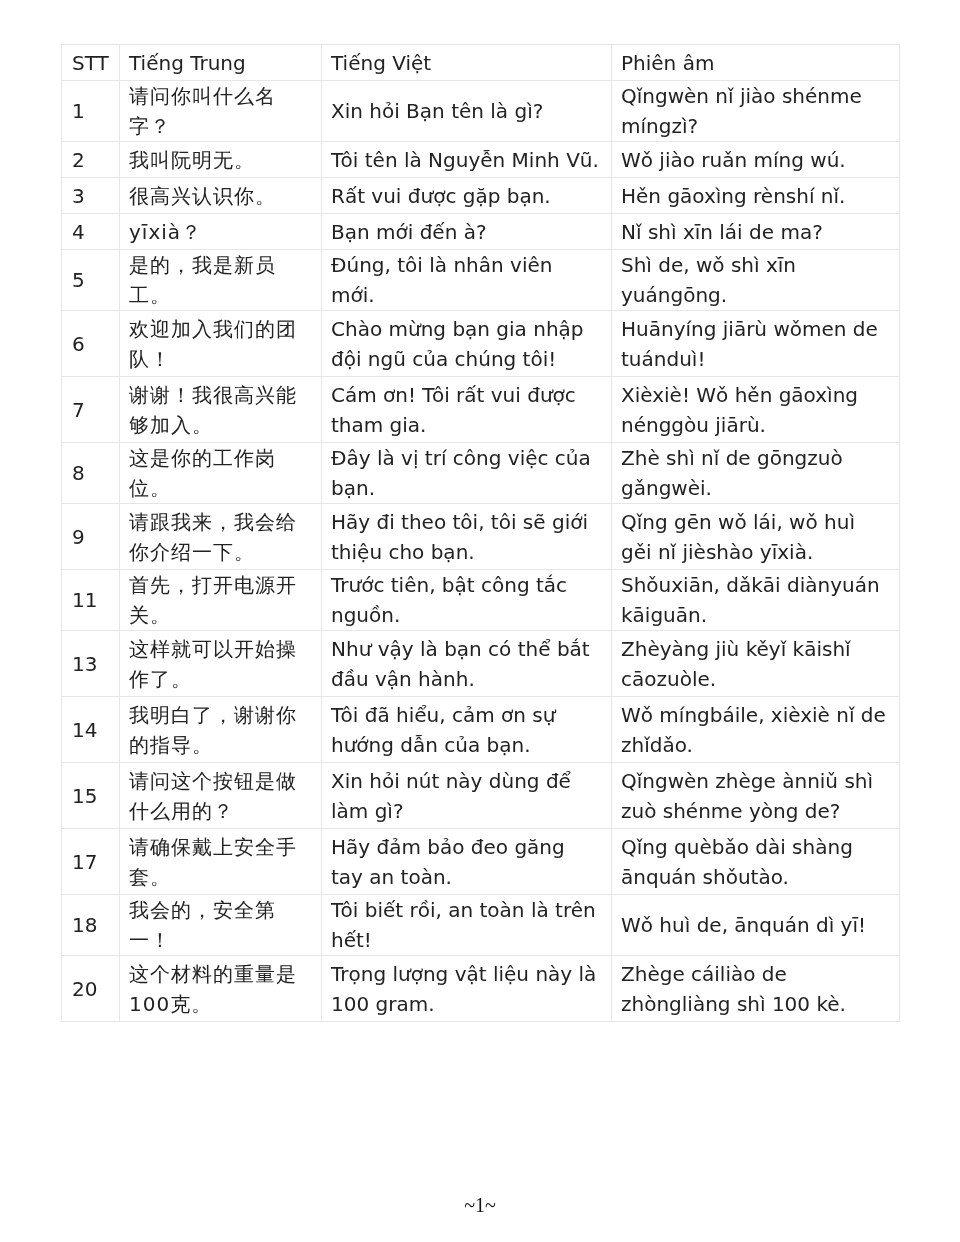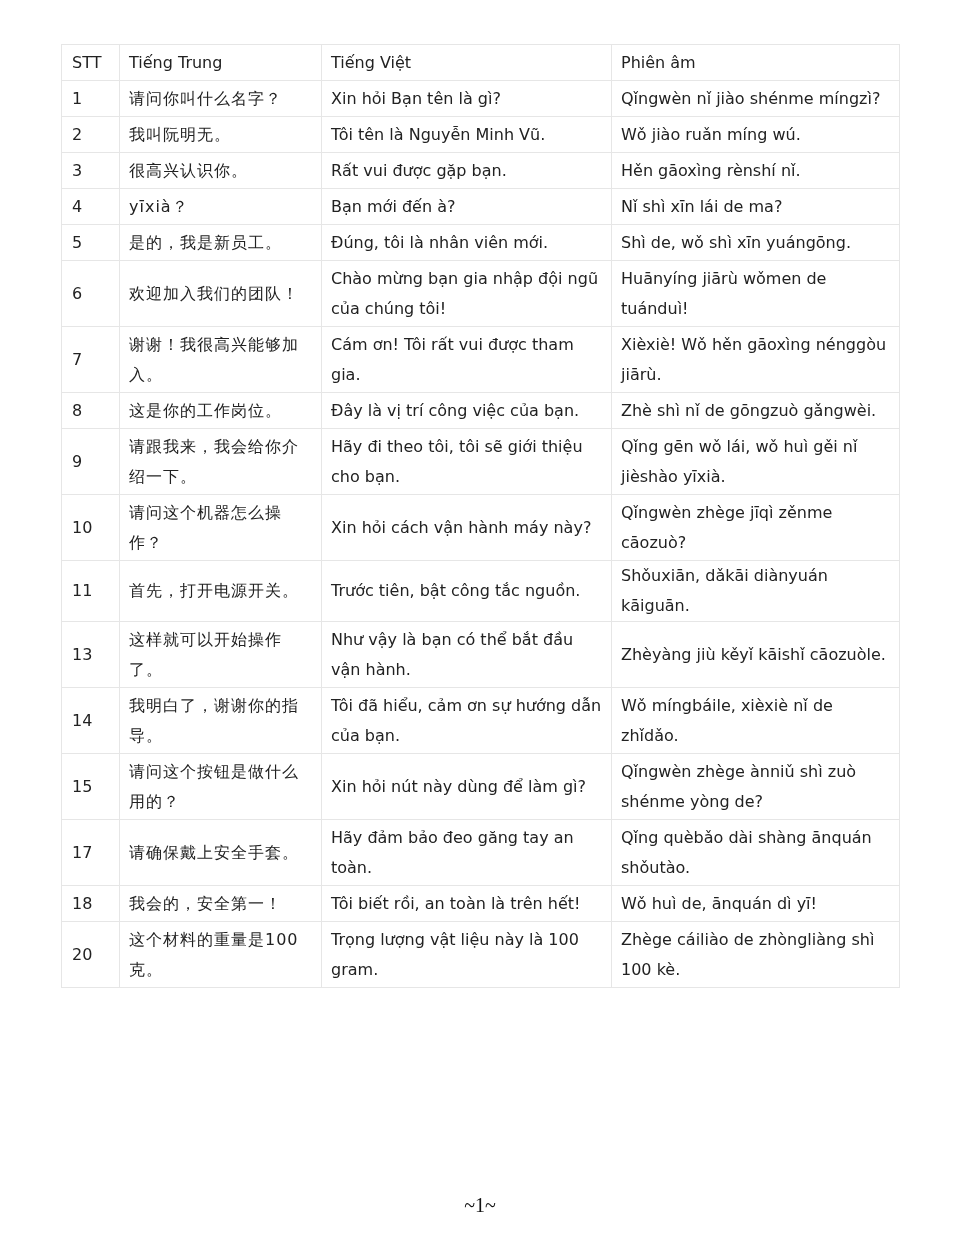--- a/index.html
+++ b/index.html
@@ -18,21 +18,21 @@
     .page {
       position: absolute;
       left: 61px;
       top: 44px;
       width: 838px;
     }
     table.vocab {
       border-collapse: collapse;
       width: 838px;
       table-layout: fixed;
-      font-size: 16px;
+      font-size: 20px;
     }
     table.vocab col.c-stt { width: 58px; }
     table.vocab col.c-zh { width: 202px; }
     table.vocab col.c-vi { width: 290px; }
     table.vocab col.c-py { width: 288px; }
     table.vocab td, table.vocab th {
       border: 1px solid #e6e6e6;
       padding: 0 9px;
       vertical-align: middle;
       text-align: left;
@@ -130,26 +130,20 @@
         <td class="zh">这是你的工作岗位。</td>
         <td>Đây là vị trí công việc của bạn.</td>
         <td>Zhè shì nǐ de gōngzuò gǎngwèi.</td>
       </tr>
       <tr class="double">
         <td class="stt">9</td>
         <td class="zh">请跟我来，我会给你介绍一下。</td>
         <td>Hãy đi theo tôi, tôi sẽ giới thiệu cho bạn.</td>
         <td>Qǐng gēn wǒ lái, wǒ huì gěi nǐ jièshào yīxià.</td>
       </tr>
-      <tr class="double">
-        <td class="stt">10</td>
-        <td class="zh">请问这个机器怎么操作？</td>
-        <td>Xin hỏi cách vận hành máy này?</td>
-        <td>Qǐngwèn zhège jīqì zěnme cāozuò?</td>
-      </tr>
       <tr class="single">
         <td class="stt">11</td>
         <td class="zh">首先，打开电源开关。</td>
         <td>Trước tiên, bật công tắc nguồn.</td>
         <td>Shǒuxiān, dǎkāi diànyuán kāiguān.</td>
       </tr>
       <tr class="double">
         <td class="stt">13</td>
         <td class="zh">这样就可以开始操作了。</td>
         <td>Như vậy là bạn có thể bắt đầu vận hành.</td>

